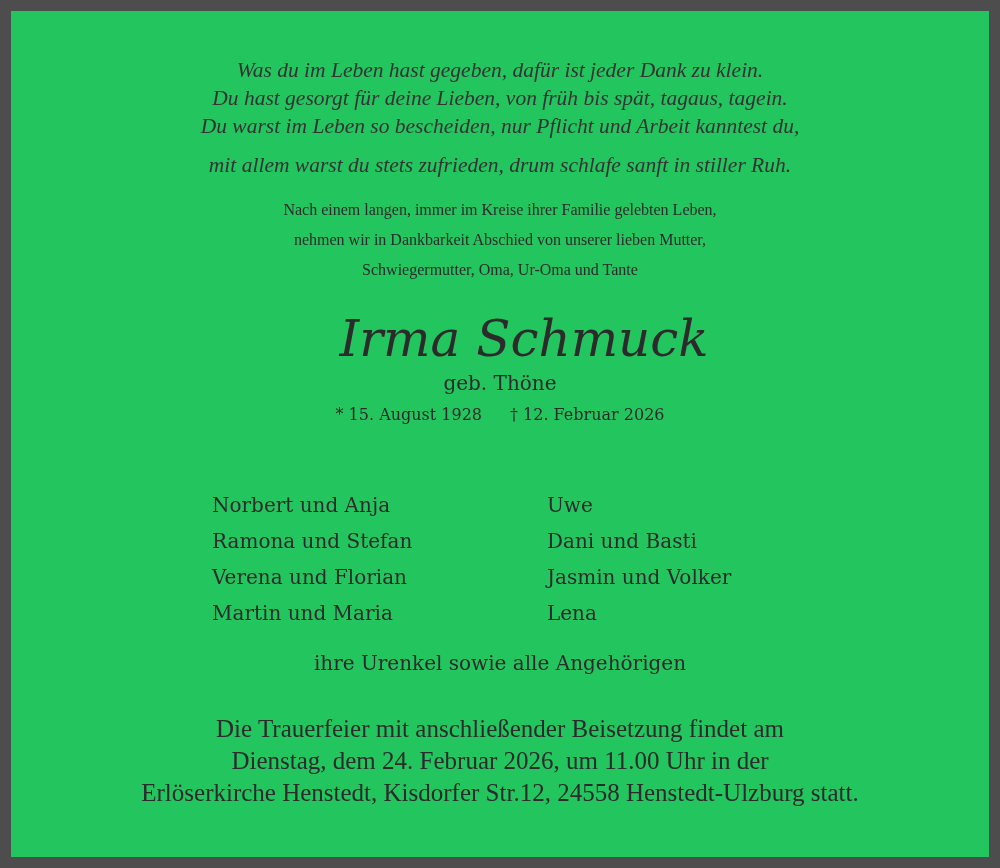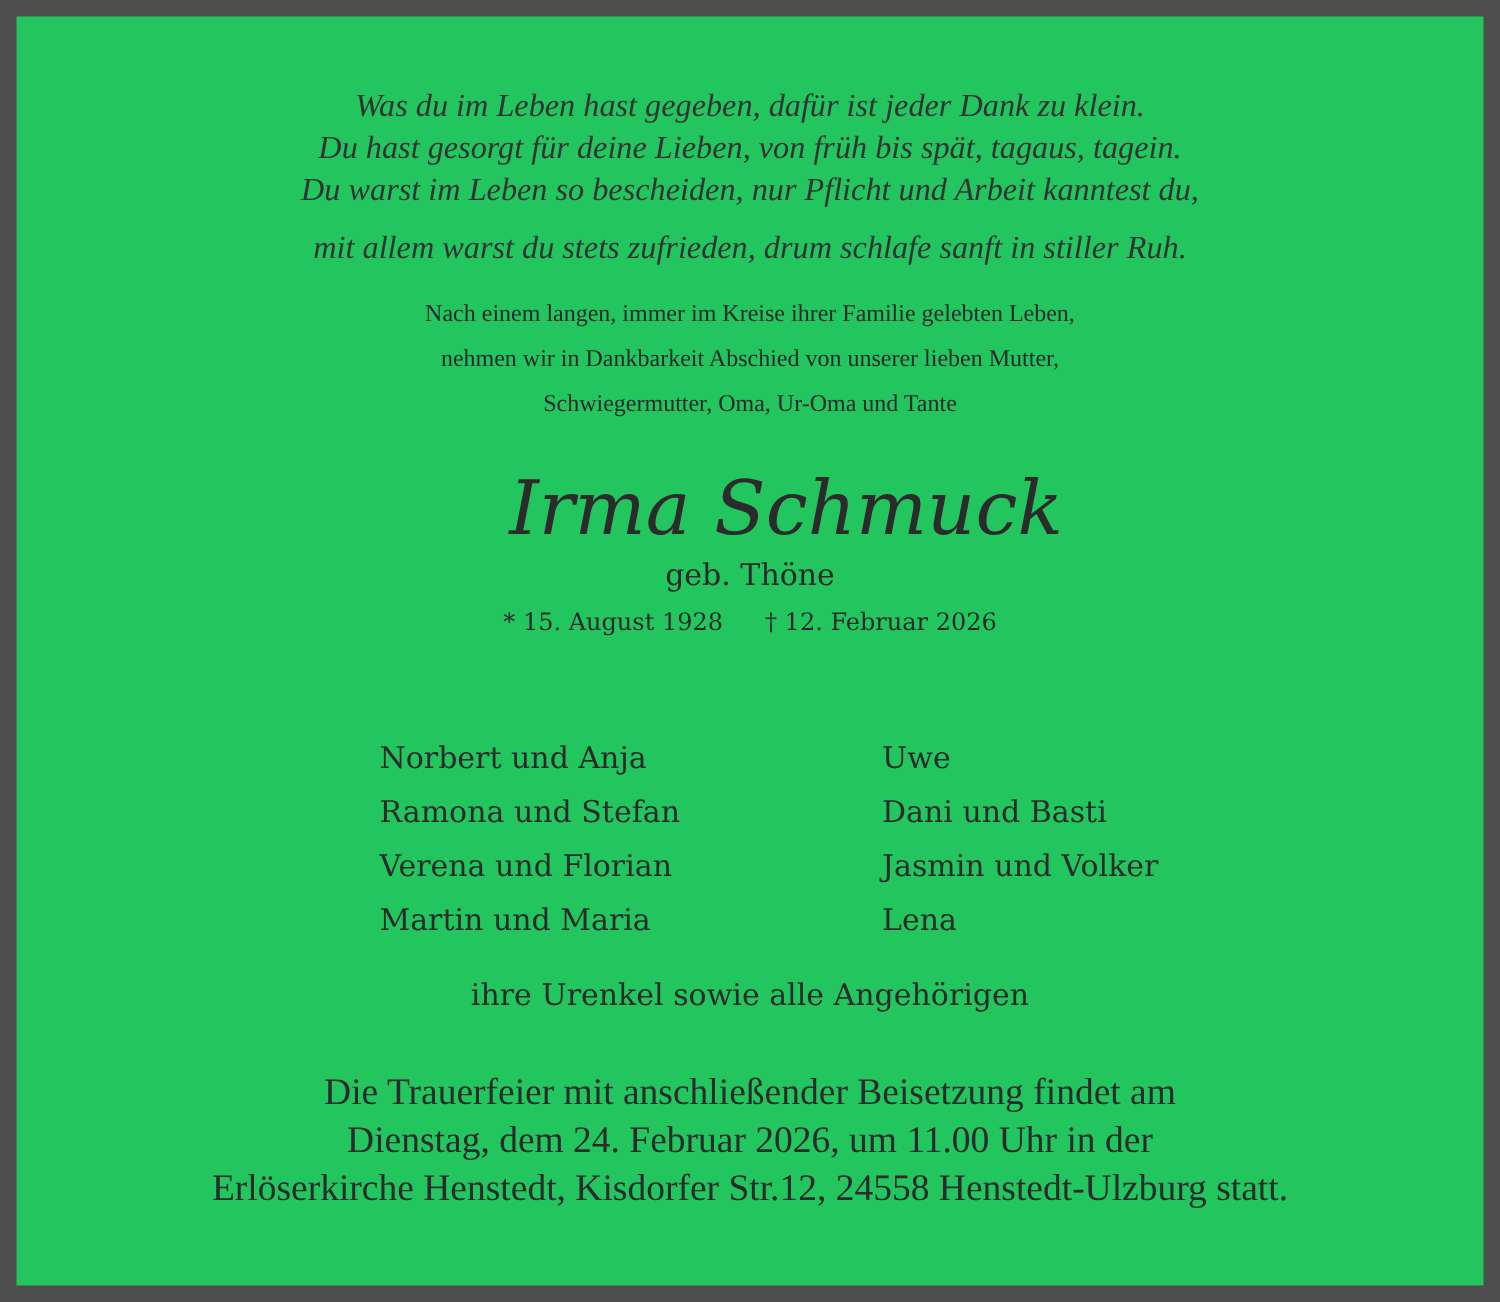--- a/index.html
+++ b/index.html
@@ -50,21 +50,20 @@
       font-family: "DejaVu Serif", serif;
       font-size: 16px;
       color: #2b2b2b;
     }
     .family {
       position: absolute;
       font-family: "DejaVu Serif", serif;
       font-size: 20px;
       color: #2b2b2b;
       white-space: nowrap;
-      margin-left: 41px;
     }
     .family div { height: 36px; line-height: 36px; }
     .closing {
       font-family: "DejaVu Serif", serif;
       font-size: 20px;
     }
     .service {
       font-family: "Liberation Serif", serif;
       font-size: 25px;
       color: #2b2b2b;

